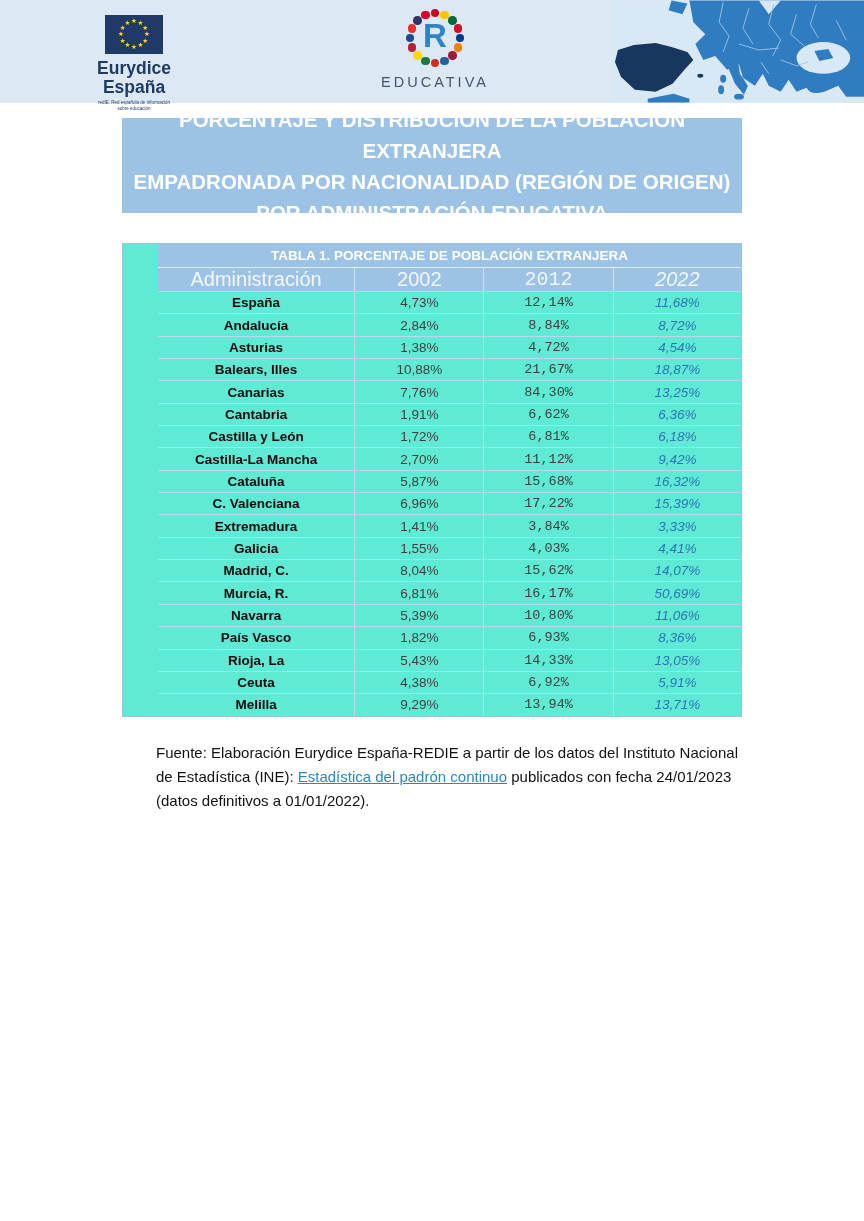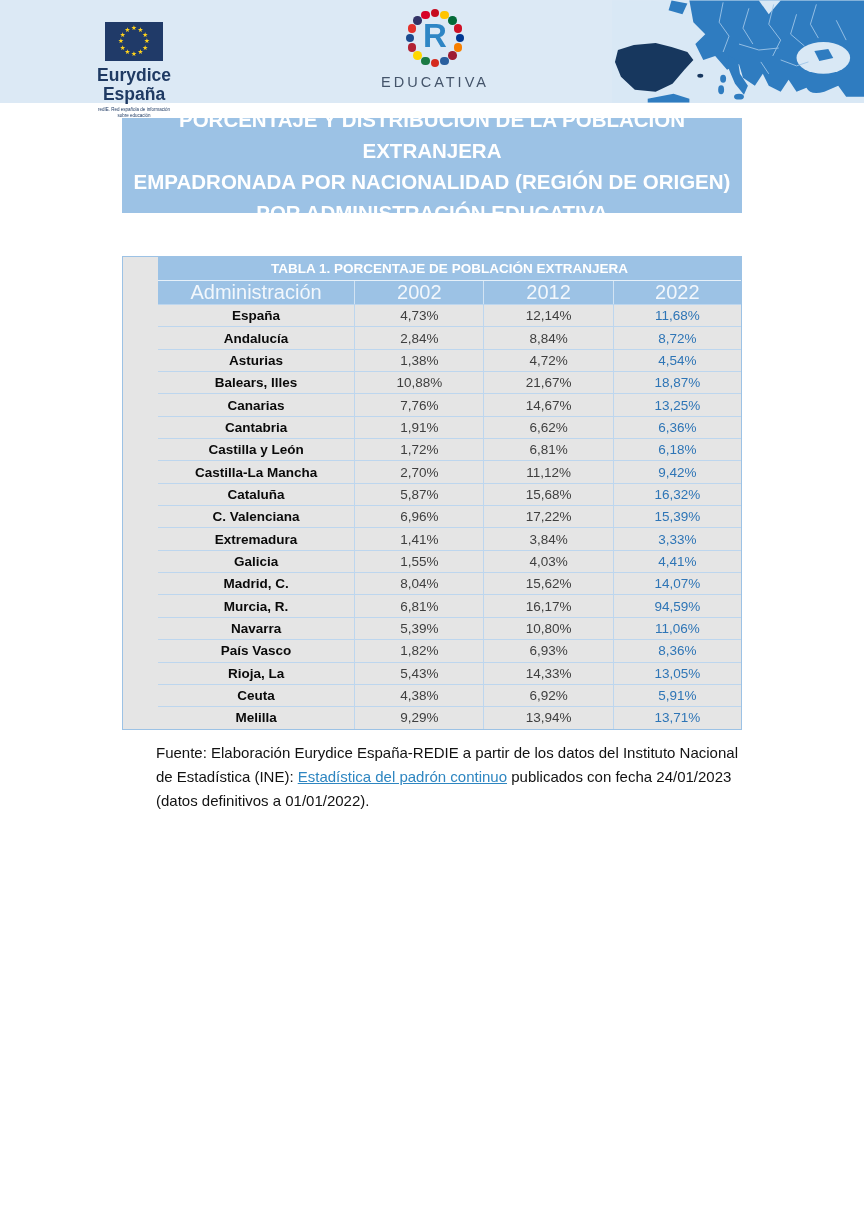--- a/index.html
+++ b/index.html
@@ -12,21 +12,21 @@
   }
 
   
   .top-band {
     position: absolute; top: 0; left: 0;
     width: 864px; height: 103px;
     background: #DCE9F5;
   }
 
   
-  .eurydice { position: absolute; left: 74px; top: 22px; width: 120px; text-align: center; }
+  .eurydice { position: absolute; left: 74px; top: 15px; width: 120px; text-align: center; }
   .eu-flag { position: relative; width: 58px; height: 39px; background: #203A68; margin: 0 auto; }
   .eu-flag .star {
     position: absolute; color: #FFD21C; font-size: 6.5px; line-height: 6.5px;
     width: 7px; text-align: center; left: 0; top: 0;
   }
   .eurydice-name { margin-top: 5px; color: #1F3A63; font-weight: bold; font-size: 17.5px; line-height: 19px; }
   .eurydice-caption { margin-top: 3px; color: #1F3A63; font-size: 4.5px; line-height: 5.5px; }
 
   
   .redipedia { position: absolute; left: 375px; top: 9px; width: 120px; text-align: center; }
@@ -49,38 +49,38 @@
     background: #9CC2E5;
     display: flex; flex-direction: column; justify-content: center;
     text-align: center;
   }
   .title-banner .line {
     color: #FFFFFF; font-weight: bold; font-size: 20.5px; line-height: 31px;
   }
 
   
   .data-table {
-    position: absolute; left: 122px; top: 256px;
+    position: absolute; left: 122px; top: 243px;
     width: 620px;
     border: 1px solid #9CC2E5;
-    background: #e5e5e5;
+    background: #5eead4;
     padding-left: 35px;
   }
   .t-title {
     height: 23px; background: #9CC2E5;
     display: flex; align-items: center; justify-content: center;
     color: #FFFFFF; font-weight: bold; font-size: 13.5px;
   }
   .t-head { display: flex; height: 24px; background: #9CC2E5; border-top: 1px solid rgba(255,255,255,.75); }
   .t-head .hcell {
     display: flex; align-items: center; justify-content: center;
     color: #F2F7FC; font-size: 20px;
   }
   .t-head .hcell + .hcell { border-left: 1px solid rgba(255,255,255,.55); }
-  .c0 { width: 208px; } .c1 { width: 137px; } .c2 { width: 137px; } .c3 { width: 136px; }
+  .c0 { width: 208px; } .c1 { width: 137px; } .c2 { width: 137px; font-family: Liberation Mono, monospace; } .c3 { width: 136px; font-style: italic; }
   .trow { display: flex; height: 22.35px; border-top: 1px solid #BDD6EE; }
   .tcell {
     display: flex; align-items: center; justify-content: center;
     font-size: 13.5px; color: #3F3F3F;
   }
   .tcell + .tcell { border-left: 1px solid #BDD6EE; }
   .tcell.c0 { font-weight: bold; color: #0A0A0A; }
   .tcell.c3 { color: #2E75B6; }
 
   
@@ -213,21 +213,21 @@
       </div>
       <div class="trow">
         <div class="tcell c0">Balears, Illes</div>
         <div class="tcell c1">10,88%</div>
         <div class="tcell c2">21,67%</div>
         <div class="tcell c3">18,87%</div>
       </div>
       <div class="trow">
         <div class="tcell c0">Canarias</div>
         <div class="tcell c1">7,76%</div>
-        <div class="tcell c2">14,67%</div>
+        <div class="tcell c2">84,30%</div>
         <div class="tcell c3">13,25%</div>
       </div>
       <div class="trow">
         <div class="tcell c0">Cantabria</div>
         <div class="tcell c1">1,91%</div>
         <div class="tcell c2">6,62%</div>
         <div class="tcell c3">6,36%</div>
       </div>
       <div class="trow">
         <div class="tcell c0">Castilla y León</div>
@@ -268,21 +268,21 @@
       <div class="trow">
         <div class="tcell c0">Madrid, C.</div>
         <div class="tcell c1">8,04%</div>
         <div class="tcell c2">15,62%</div>
         <div class="tcell c3">14,07%</div>
       </div>
       <div class="trow">
         <div class="tcell c0">Murcia, R.</div>
         <div class="tcell c1">6,81%</div>
         <div class="tcell c2">16,17%</div>
-        <div class="tcell c3">94,59%</div>
+        <div class="tcell c3">50,69%</div>
       </div>
       <div class="trow">
         <div class="tcell c0">Navarra</div>
         <div class="tcell c1">5,39%</div>
         <div class="tcell c2">10,80%</div>
         <div class="tcell c3">11,06%</div>
       </div>
       <div class="trow">
         <div class="tcell c0">País Vasco</div>
         <div class="tcell c1">1,82%</div>

